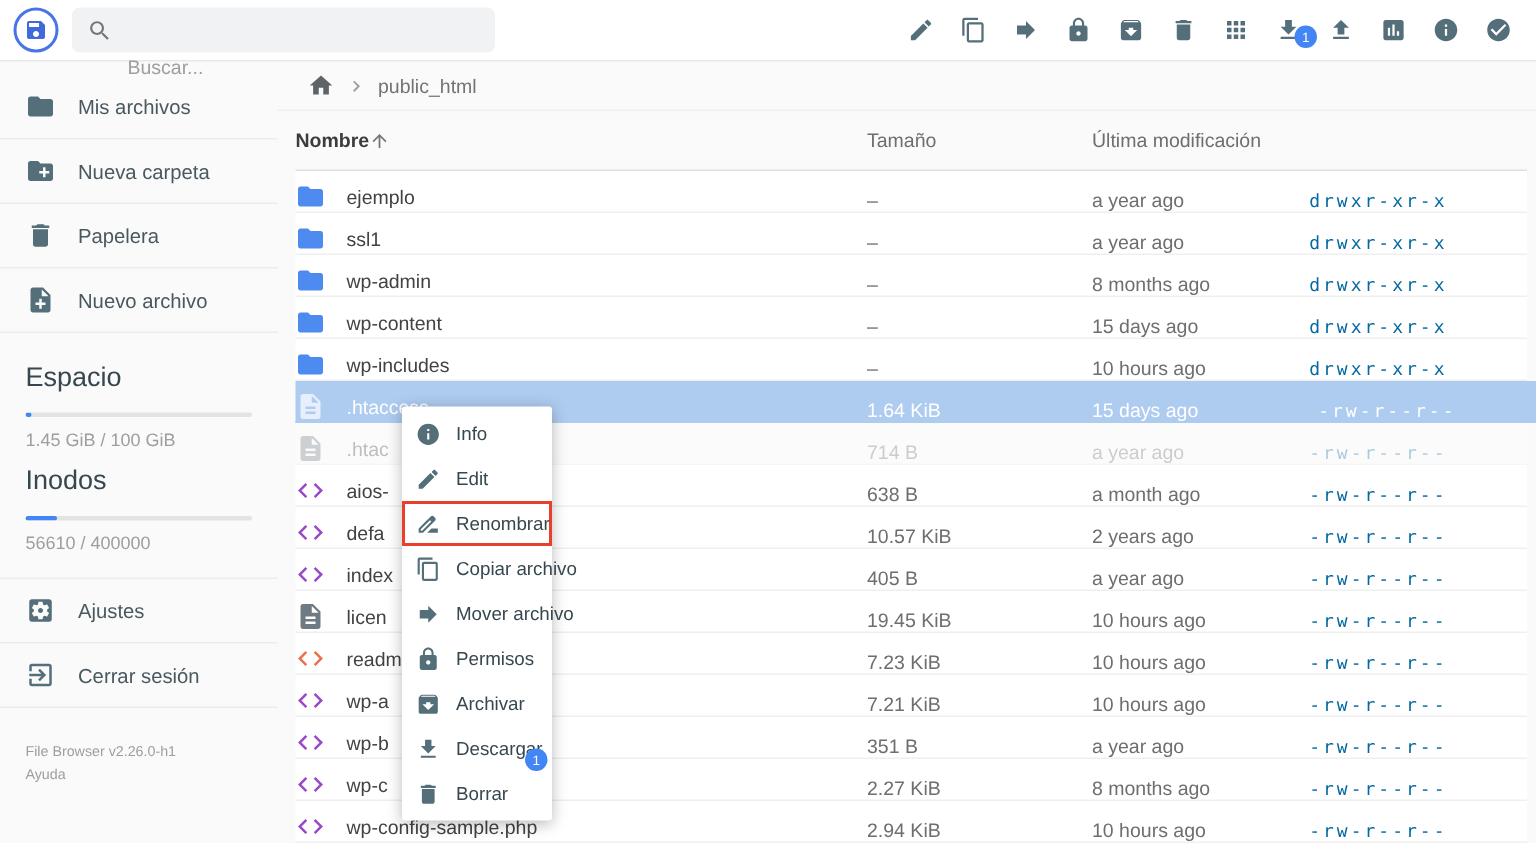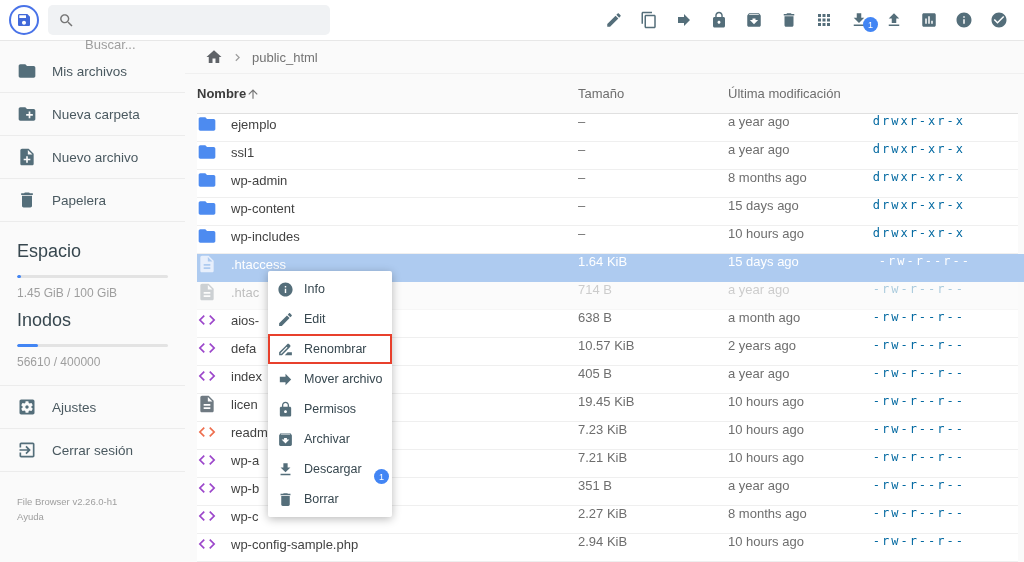--- a/index.html
+++ b/index.html
@@ -43,34 +43,34 @@
   .list-header { display:flex; align-items:center; height:40px; margin:0 6px 0 12px; border-bottom:1px solid #e0e0e0; color:#757575; }
   .list-header .cell.name { font-weight:bold; color:#3c3c3c; display:flex; align-items:center; gap:0; cursor:pointer; }
   .list-header .sort-arrow { width:14px; height:14px; fill:#757575; }
   .cell { white-space:nowrap; }
   .cell.name { flex:0 0 381px; display:flex; align-items:center; gap:14px; overflow:hidden; }
   .cell.size { flex:0 0 150px; color:#6e6e6e; }
   .cell.modified { flex:1; color:#6e6e6e; }
   .cell.perms { flex:0 0 186px; text-align:right; padding-right:53px; font-family:"DejaVu Sans Mono","Liberation Mono",monospace; font-size:12px; letter-spacing:2px; color:#0369a1; }
 
   #rows { margin-left:12px; }
-  .row { display:flex; align-items:flex-start; height:28px; background:#fff; border-bottom:1px solid #efefef; margin-right:6px; cursor:pointer; }
+  .row { display:flex; align-items:flex-end; height:28px; background:#fff; border-bottom:1px solid #efefef; margin-right:6px; cursor:pointer; }
   .row .icon { width:20px; height:20px; }
   .row .fname { color:#424242; }
   .ic-blue   { fill:#4d8bf0; }
   .ic-purple { fill:#9c47cb; }
   .ic-orange { fill:#ee6e4e; }
   .ic-gray   { fill:#6f7a82; }
   .row.selected { background:#aecbf0; border-bottom-color:#aecbf0; margin-right:0; }
   .row.selected .fname, .row.selected .cell { color:#fff; }
   .row.selected .icon { fill:#e7effc; }
   .row.hidden-file { opacity:.32; }
 
   
-  .context-menu { position:absolute; left:268px; top:271px; width:124px; background:#fff; border-radius:2px; box-shadow:0 2px 10px rgba(0,0,0,.28); padding:3px 0; z-index:30; }
+  .context-menu { position:absolute; left:268px; top:271px; width:100px; background:#fff; border-radius:2px; box-shadow:0 2px 10px rgba(0,0,0,.28); padding:3px 0; z-index:30; }
   .menu-item { position:relative; height:30px; display:flex; align-items:center; gap:10px; padding:0 9px; cursor:pointer; color:#37474f; font-size:12.5px; white-space:nowrap; }
   .menu-item .icon { width:17px; height:17px; }
   .menu-item.highlighted { box-shadow:inset 0 0 0 2px #e8402c; }
   .mi-badge { right:3px; top:15px; }
 </style>
 </head>
 <body>
 
 <header>
   <div class="logo">
@@ -158,29 +158,29 @@
         <span>Mis archivos</span>
       </div>
       <div class="side-item">
         <svg class="icon " viewBox="0 0 24 24">
           <path d="M20 6h-8l-2-2H4c-1.1 0-2 .9-2 2v12c0 1.1.9 2 2 2h16c1.1 0 2-.9 2-2V8c0-1.1-.9-2-2-2zm-1 8h-3v3h-2v-3h-3v-2h3V9h2v3h3v2z"></path>
         </svg>
         <span>Nueva carpeta</span>
       </div>
       <div class="side-item">
         <svg class="icon " viewBox="0 0 24 24">
+          <path d="M6 19c0 1.1.9 2 2 2h8c1.1 0 2-.9 2-2V7H6v12zM19 4h-3.5l-1-1h-5l-1 1H5v2h14V4z"></path>
+        </svg>
+        <span>Papelera</span>
+      </div>
+      <div class="side-item">
+        <svg class="icon " viewBox="0 0 24 24">
           <path d="M14 2H6c-1.1 0-2 .9-2 2v16c0 1.1.89 2 1.99 2H18c1.1 0 2-.9 2-2V8l-6-6zm2 14h-3v3h-2v-3H8v-2h3v-3h2v3h3v2zm-3-7V3.5L18.5 9H13z"></path>
         </svg>
         <span>Nuevo archivo</span>
-      </div>
-      <div class="side-item">
-        <svg class="icon " viewBox="0 0 24 24">
-          <path d="M6 19c0 1.1.9 2 2 2h8c1.1 0 2-.9 2-2V7H6v12zM19 4h-3.5l-1-1h-5l-1 1H5v2h14V4z"></path>
-        </svg>
-        <span>Papelera</span>
       </div>
     </nav>
   <div class="usage">
     <div class="usage-title">Espacio</div>
     <div class="bar">
         <div class="fill" id="space-fill" style="width: 2.5%;"></div>
       </div>
     <div class="usage-value">1.45 GiB / 100 GiB</div>
     <div class="usage-title">Inodos</div>
     <div class="bar">
@@ -425,20 +425,26 @@
       <span>Edit</span>
     </div>
     <div class="menu-item highlighted">
       <svg class="icon " viewBox="0 0 24 24">
         <path d="M18.41 5.8L17.2 4.59c-.78-.78-2.05-.78-2.83 0l-2.68 2.68L3 15.96V20h4.04l8.74-8.74 2.63-2.63c.79-.78.79-2.05 0-2.83zM6.21 18H5v-1.21l8.66-8.66 1.21 1.21L6.21 18zM11 20l4-4h6v4H11z"></path>
       </svg>
       <span>Renombrar</span>
     </div>
     <div class="menu-item">
       <svg class="icon " viewBox="0 0 24 24">
+        <path d="M16 1H4c-1.1 0-2 .9-2 2v14h2V3h12V1zm3 4H8c-1.1 0-2 .9-2 2v14c0 1.1.9 2 2 2h11c1.1 0 2-.9 2-2V7c0-1.1-.9-2-2-2zm0 16H8V7h11v14z"></path>
+      </svg>
+      <span>Copiar archivo</span>
+    </div>
+    <div class="menu-item">
+      <svg class="icon " viewBox="0 0 24 24">
         <path d="M12 8V4l8 8-8 8v-4H4V8z"></path>
       </svg>
       <span>Mover archivo</span>
     </div>
     <div class="menu-item">
       <svg class="icon " viewBox="0 0 24 24">
         <path d="M18 8h-1V6c0-2.76-2.24-5-5-5S7 3.24 7 6v2H6c-1.1 0-2 .9-2 2v10c0 1.1.9 2 2 2h12c1.1 0 2-.9 2-2V10c0-1.1-.9-2-2-2zm-6 9c-1.1 0-2-.9-2-2s.9-2 2-2 2 .9 2 2-.9 2-2 2zm3.1-9H8.9V6c0-1.71 1.39-3.1 3.1-3.1 1.71 0 3.1 1.39 3.1 3.1v2z"></path>
       </svg>
       <span>Permisos</span>
     </div>

